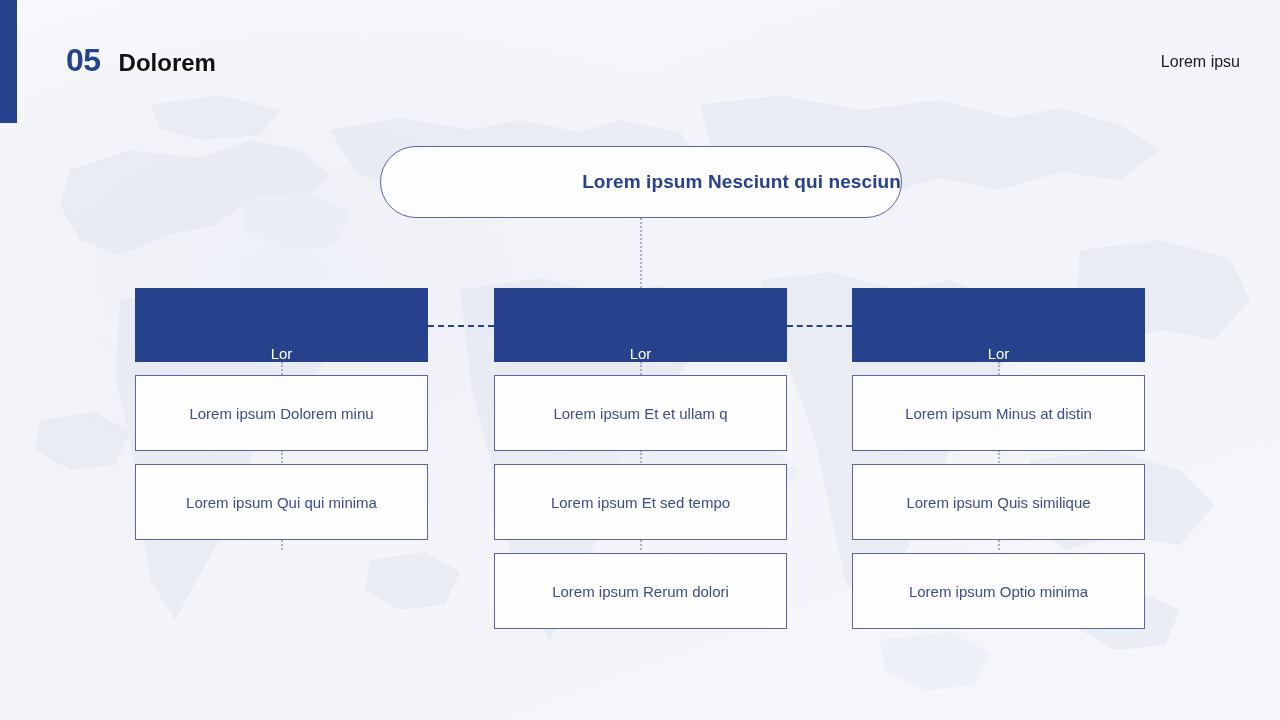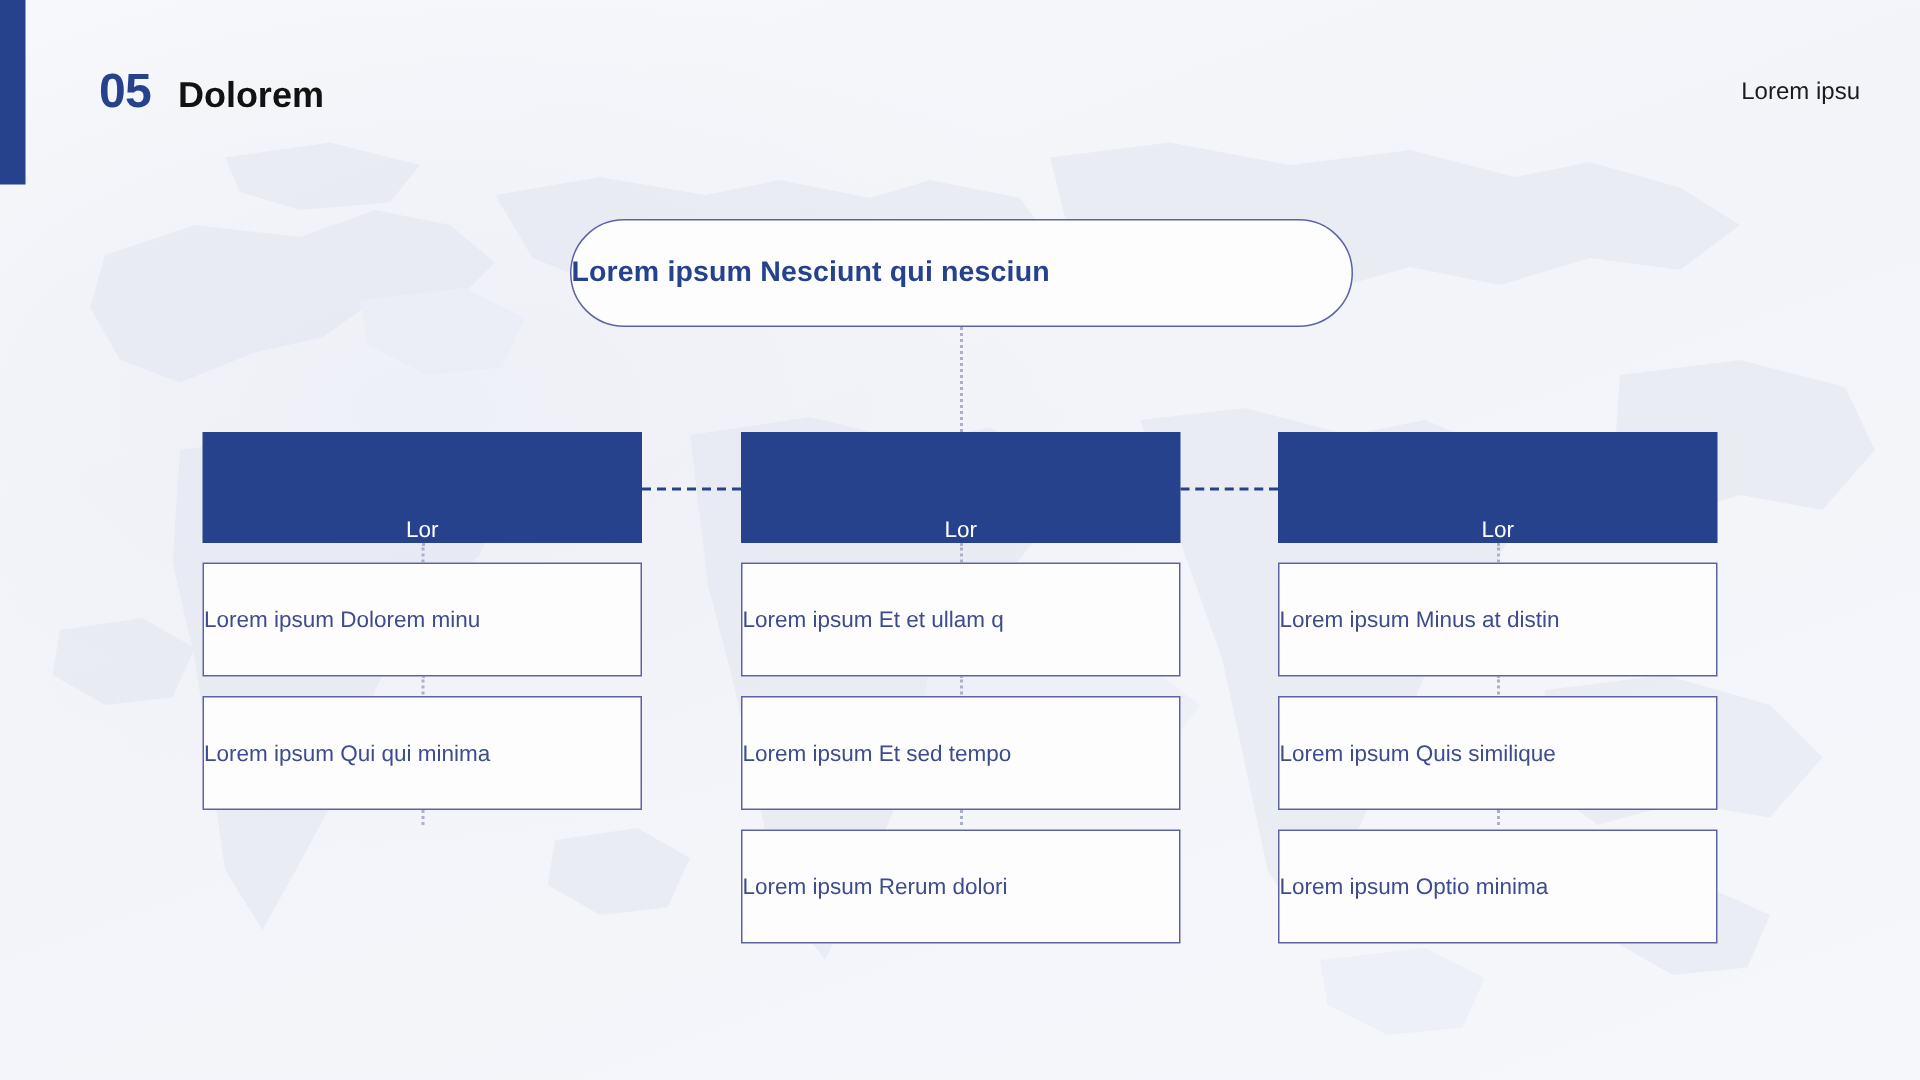--- a/index.html
+++ b/index.html
@@ -80,21 +80,21 @@
     left: 380px;
     top: 146px;
     width: 522px;
     height: 72px;
     box-sizing: border-box;
     border: 1px solid #5c63a4;
     border-radius: 36px;
     background: #fdfdfe;
     display: flex;
     align-items: center;
-    justify-content: flex-start;
+    justify-content: flex-end;
   }
   .pill-label {
     font-size: 19px;
     font-weight: bold;
     color: #27428c;
     letter-spacing: 0.1px;
   }
 
   
   .v-dot {
@@ -133,20 +133,21 @@
   }
 
   .cell {
     box-sizing: border-box;
     height: 76px;
     margin-top: 13px;
     border: 1px solid #5c63a4;
     background: #fdfdfe;
     display: flex;
     align-items: center;
+    justify-content: center;
   }
   .cell-label {
     font-size: 15px;
     color: #3d4c8c;
     white-space: nowrap;
   }
 </style>
 </head>
 <body>
 

